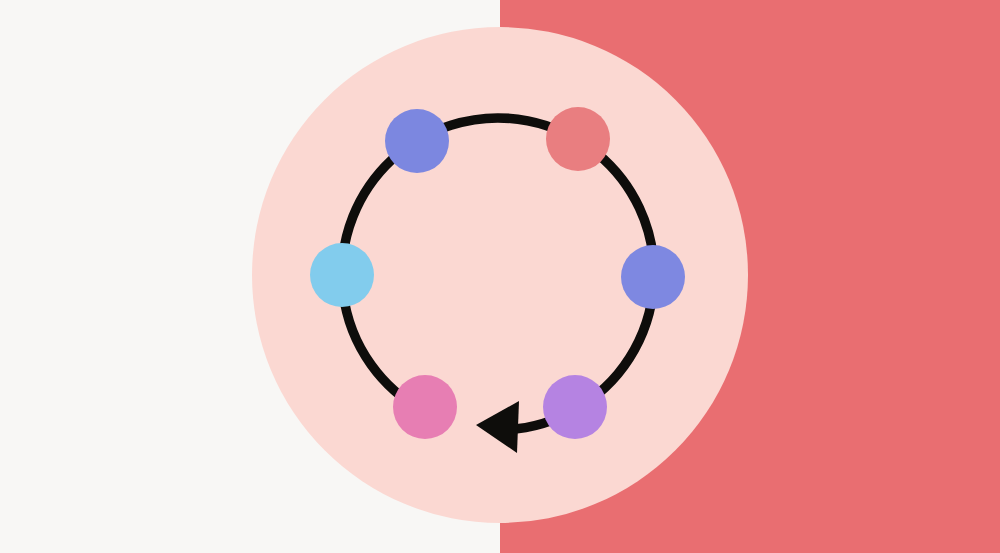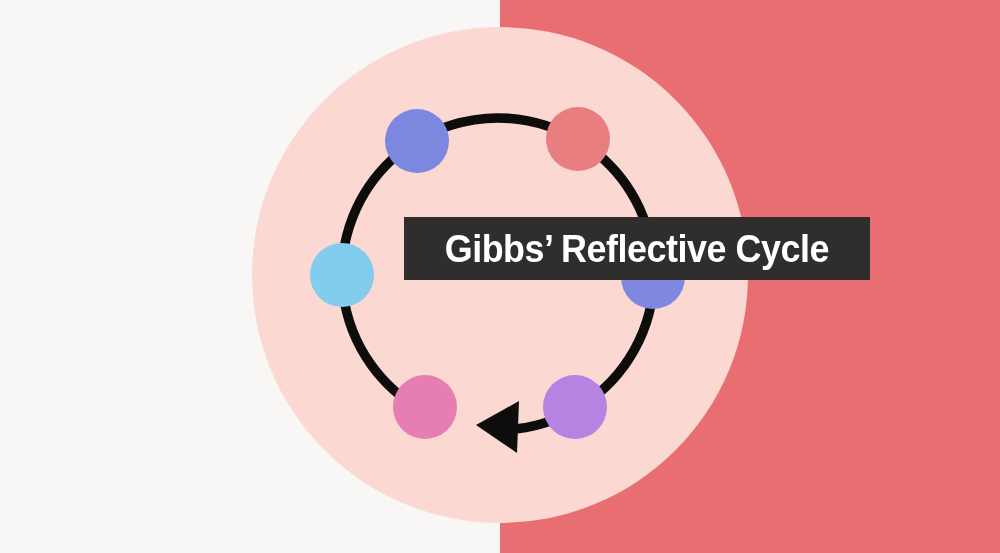--- a/index.html
+++ b/index.html
@@ -81,17 +81,14 @@
     <polygon points="476,425 519,401 517,453" fill="#0e0d0b"></polygon>
   </svg>
 
   <div class="dot dot-top-left" style="background-color: rgb(124, 135, 224);"></div>
   <div class="dot dot-top-right" style="background-color: rgb(233, 126, 128);"></div>
   <div class="dot dot-right" style="background-color: rgb(126, 136, 225);"></div>
   <div class="dot dot-bottom-right" style="background-color: rgb(181, 131, 226);"></div>
   <div class="dot dot-bottom-left" style="background-color: rgb(231, 126, 179);"></div>
   <div class="dot dot-left" style="background-color: rgb(130, 204, 237);"></div>
 
-  <div class="title-banner" style="background-color: rgb(47, 46, 44);">
-    <span class="title-text">Gibbs’ Reflective Cycle</span>
-  </div>
 
 </div>
 
 </body></html>

